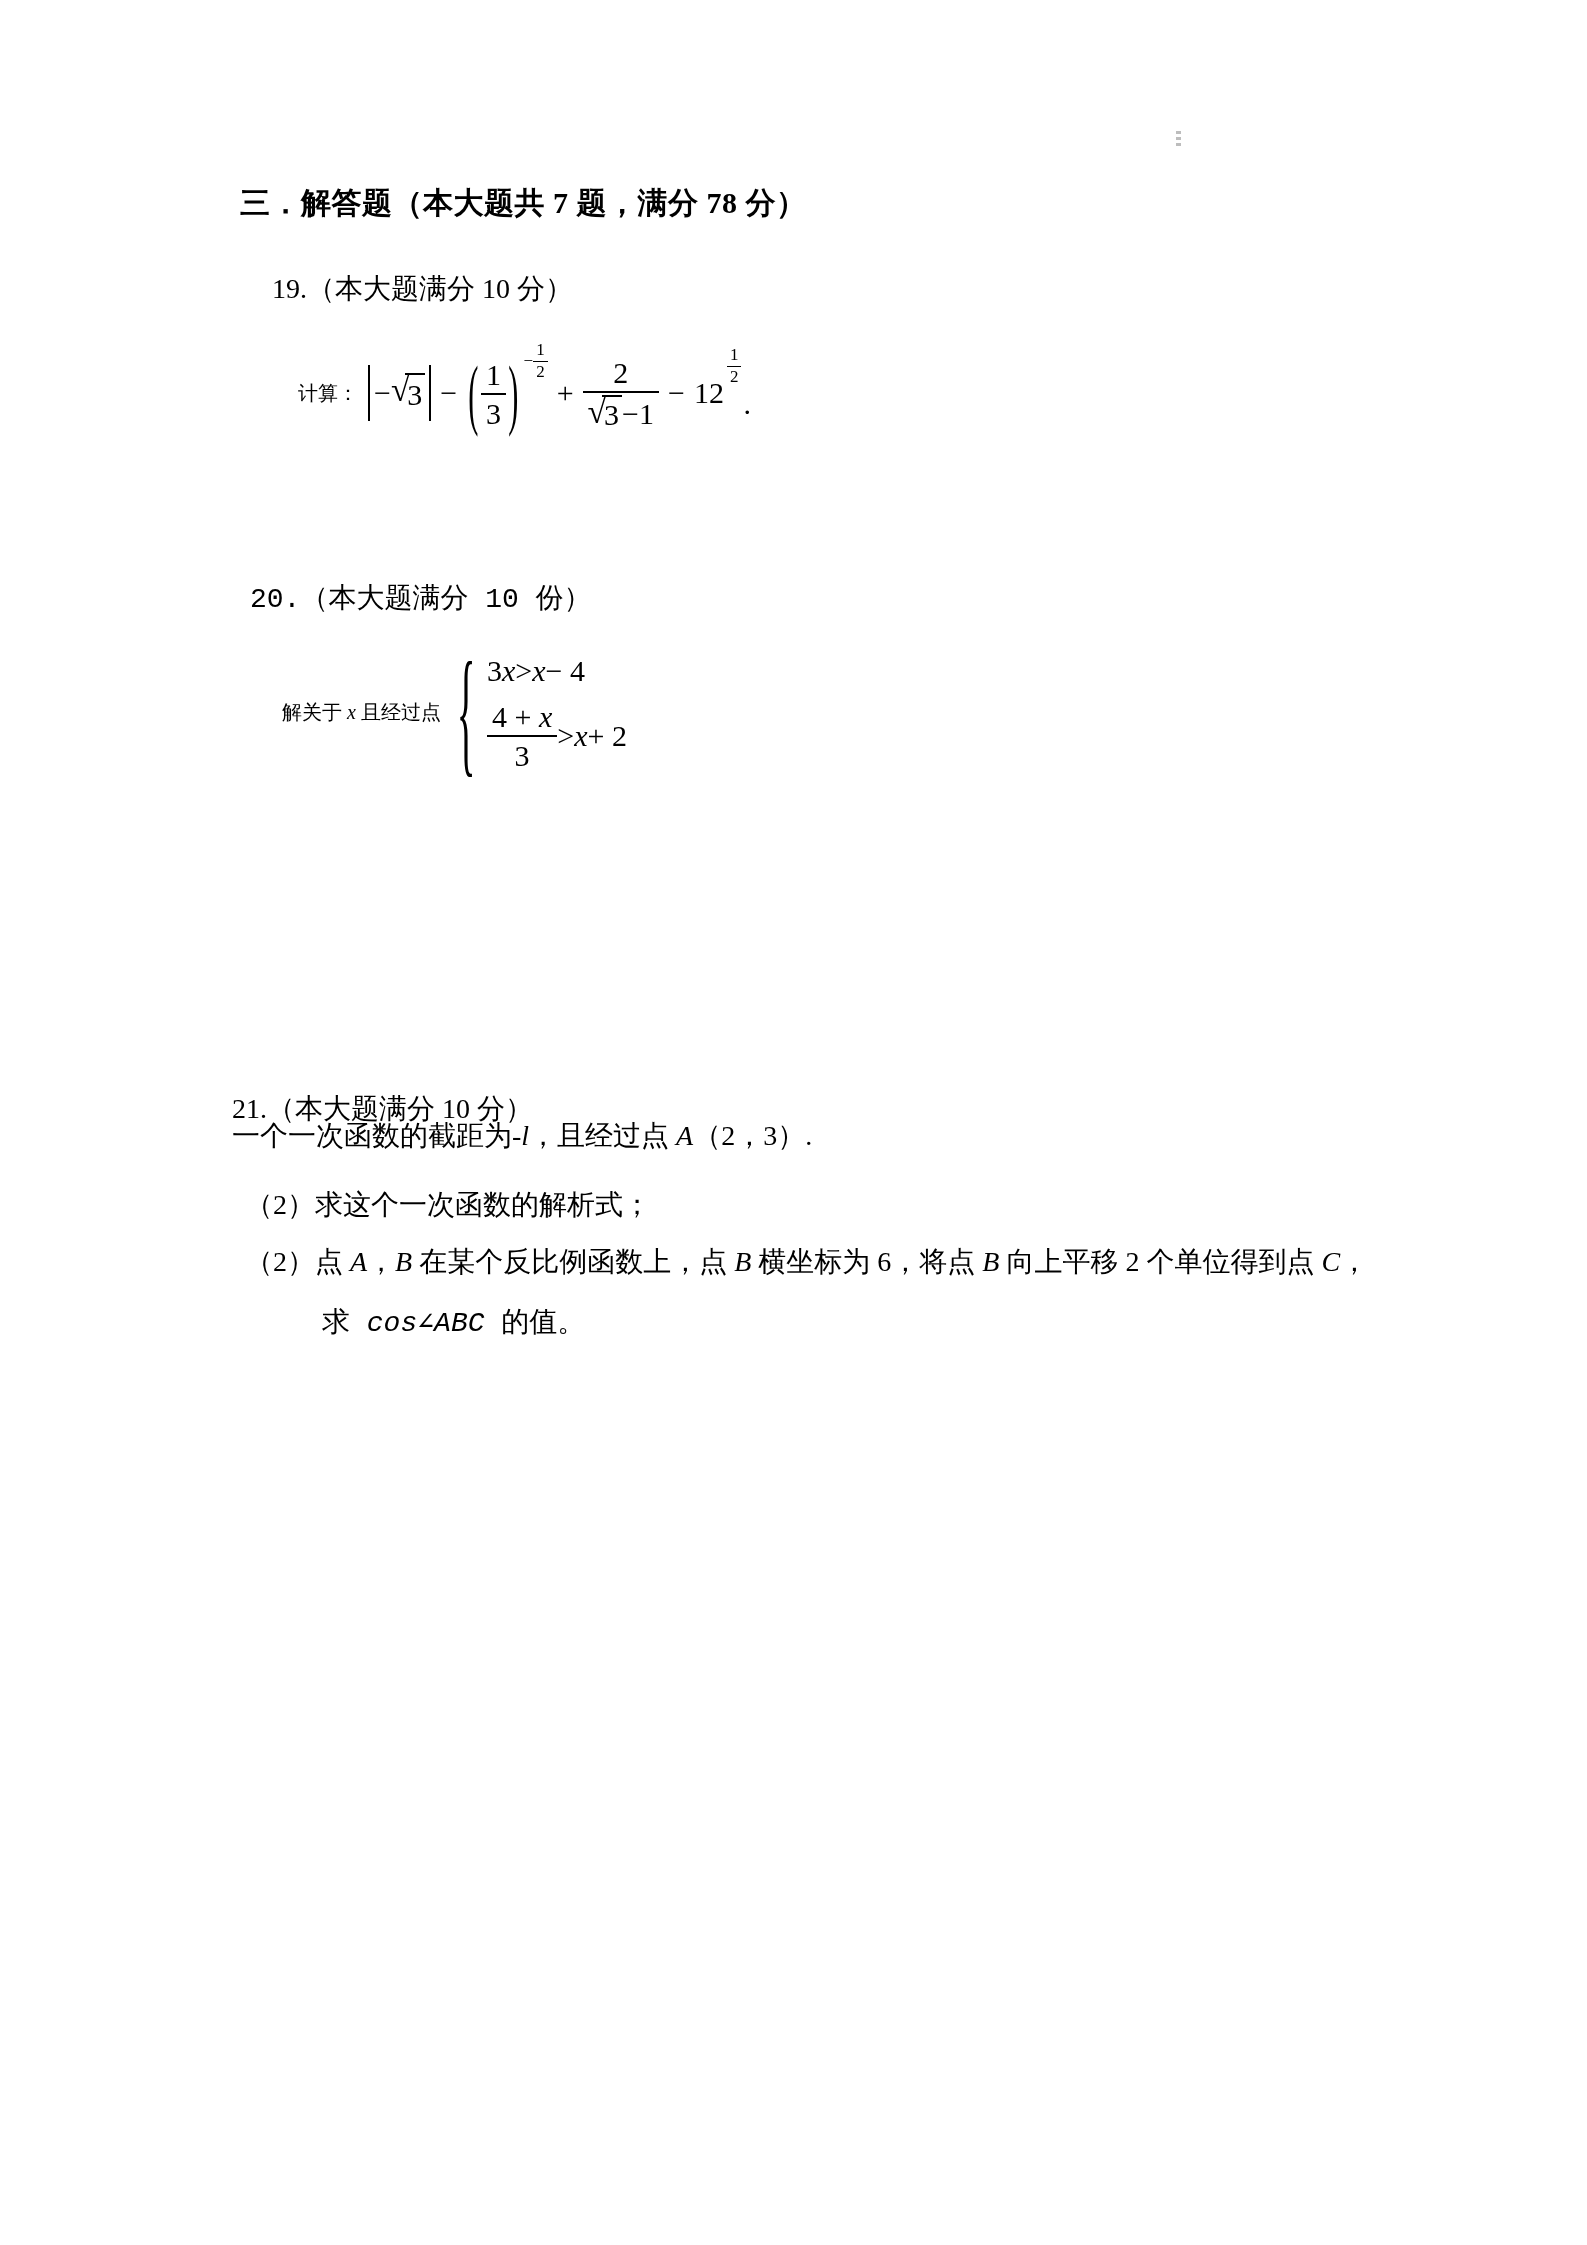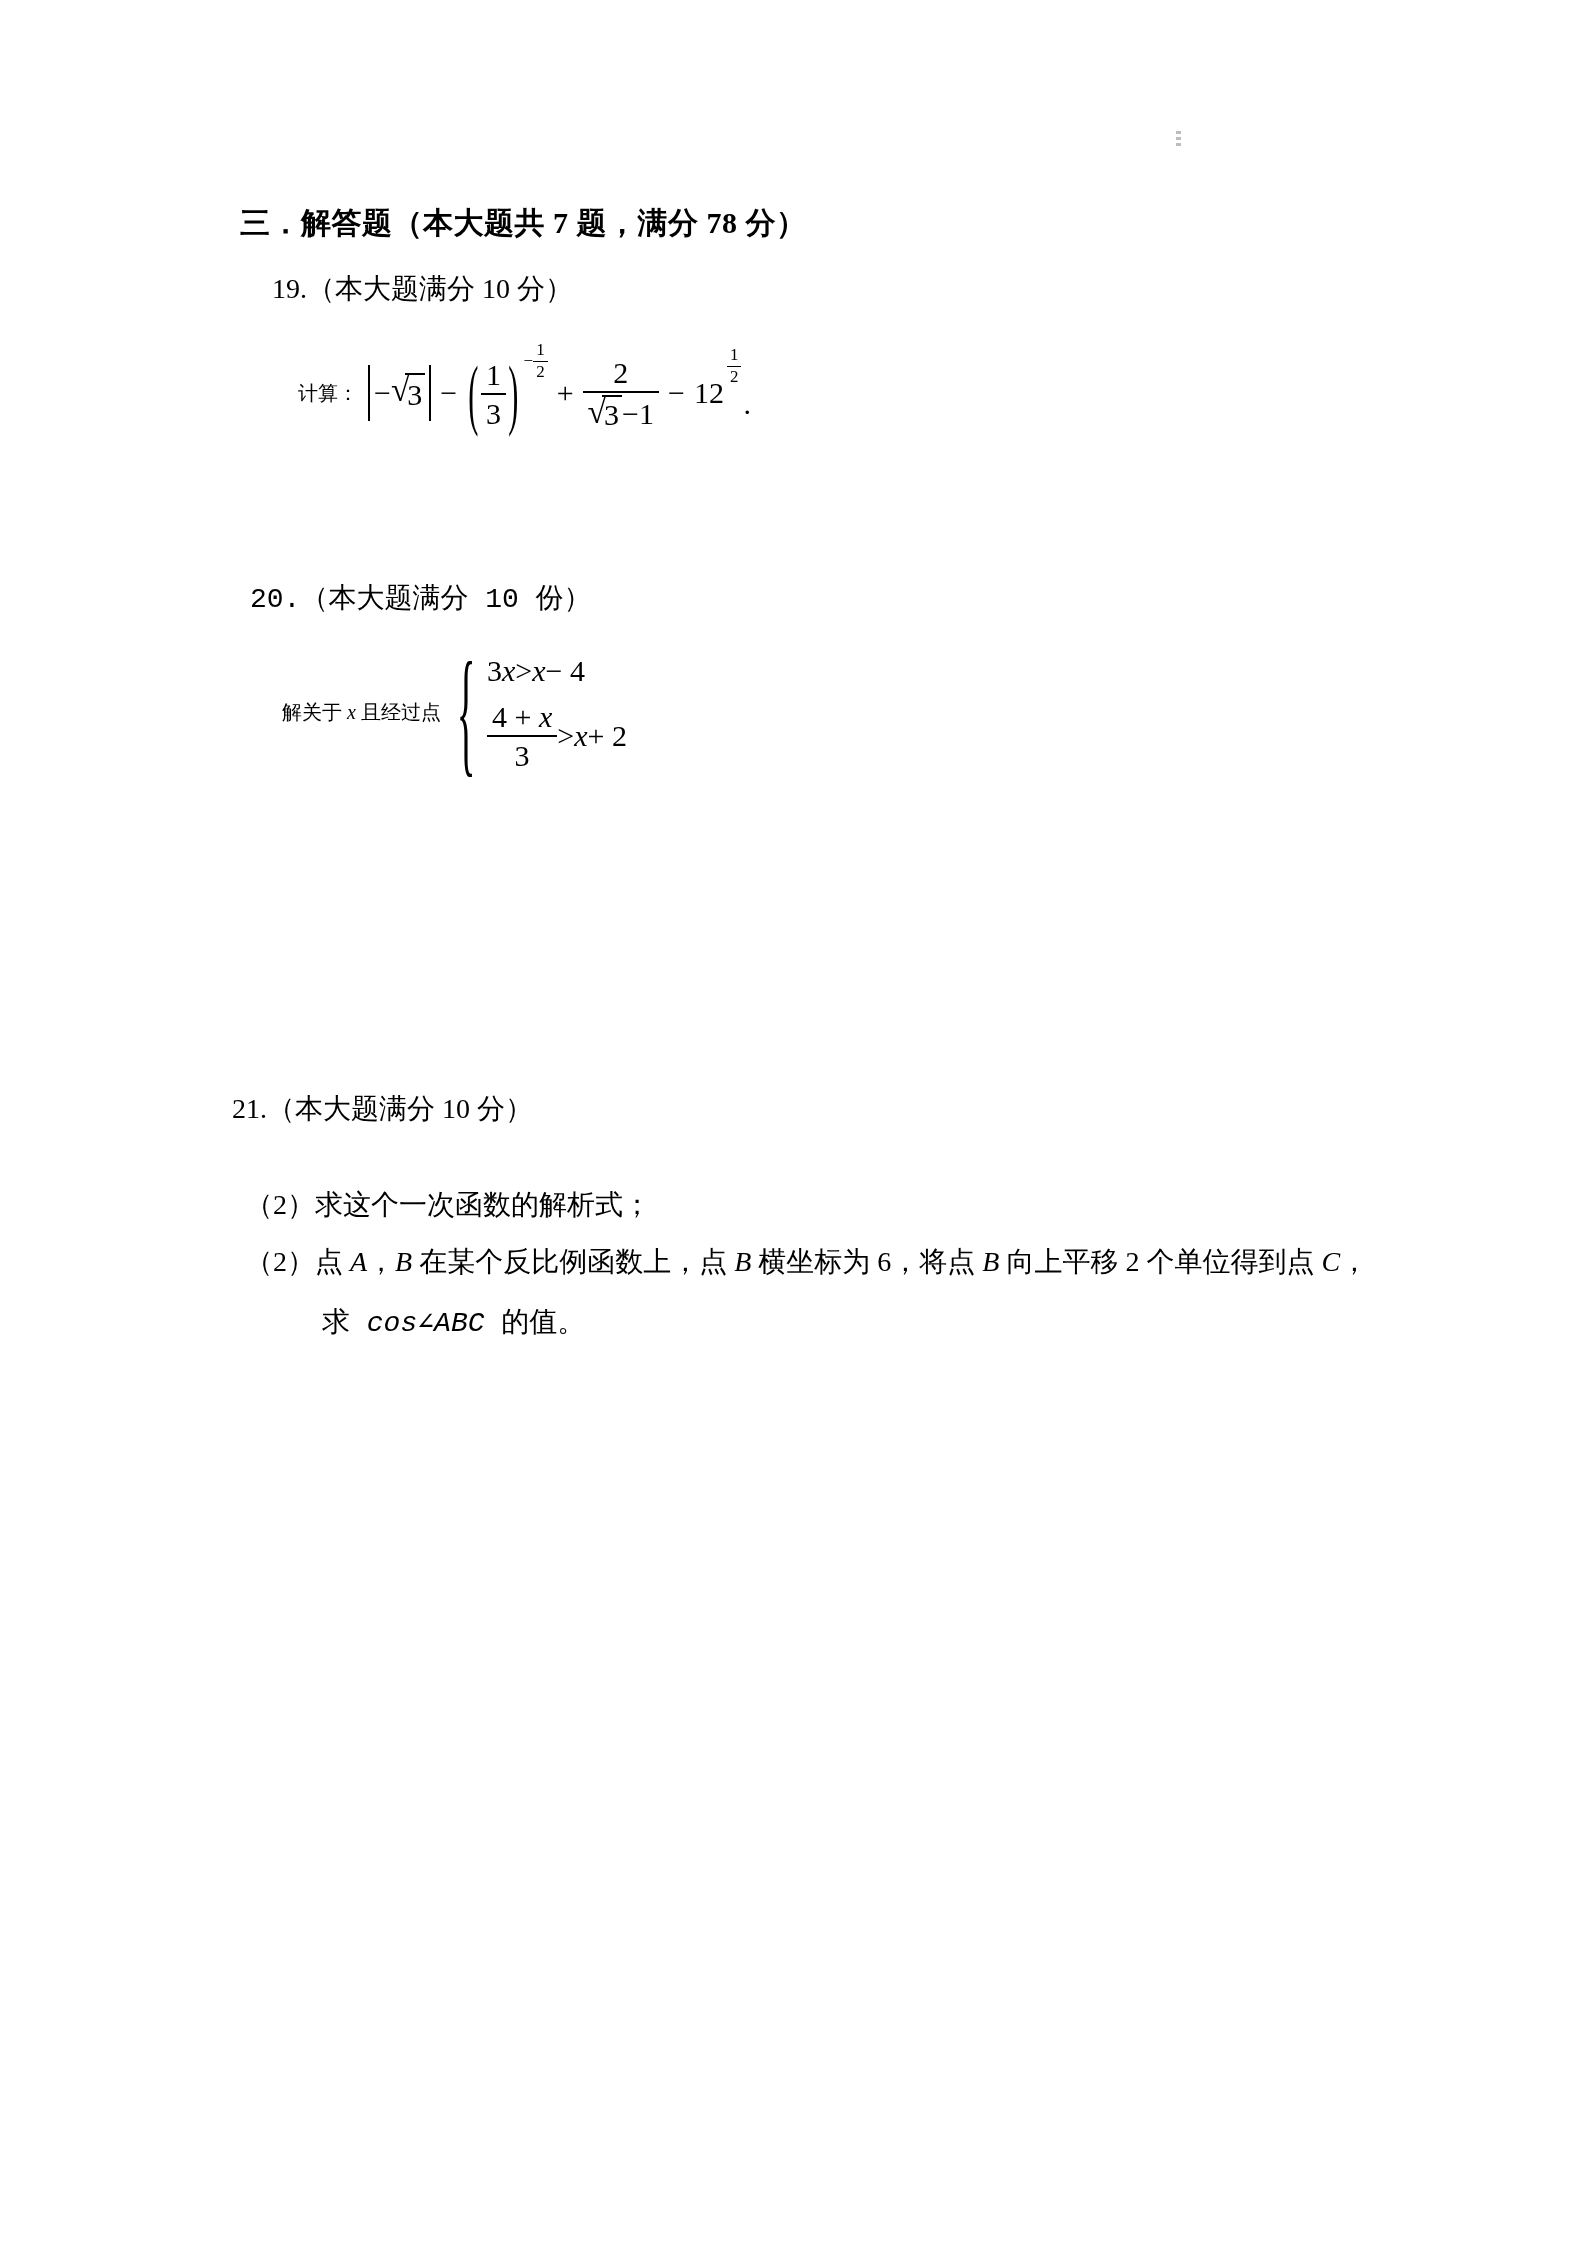--- a/index.html
+++ b/index.html
@@ -39,21 +39,21 @@
   .syslines { display:inline-flex; flex-direction:column; align-items:flex-start; gap:10px; }
   .sysrow { display:inline-flex; align-items:center; }
 </style>
 </head>
 <body>
 
 <div class="page">
 
   <div class="artifact"></div>
 
-  <div class="line title" style="left:240px; top:204px;">三．解答题（本大题共 7 题，满分 78 分）</div>
+  <div class="line title" style="left:240px; top:184px;">三．解答题（本大题共 7 题，满分 78 分）</div>
 
   <div class="line" style="left:232px; top:271px;margin-left:40px;">19.（本大题满分 10 分）</div>
 
   <div class="line mathline" style="left:298px; top:328px; height:130px;">
     <span class="cjklabel">计算：</span>
     <span class="mrow">
       <span class="abs">
         <span>−</span>
         <span class="sqrt">
             <span class="radical">√</span>
@@ -119,20 +119,21 @@
         </span>
         <span> &gt; </span>
           <i>x</i>
           <span> + 2</span>
       </span>
     </span>
   </div>
 
   <div class="line" style="left:232px; top:1059px;margin-top:32px;">21.（本大题满分 10 分）</div>
 
+  <div class="line" style="left:232px; top:1118px;"><span>一个一次函数的截距为-</span><i>l</i><span>，且经过点 </span><i>A</i><span>（2，3）.</span></div>
 
   <div class="line" style="left:245px; top:1187px;">（2）求这个一次函数的解析式；</div>
 
   <div class="line" style="left:245px; top:1244px;text-align:right;"><span>（2）点 </span><i>A</i><span>，</span><i>B</i><span> 在某个反比例函数上，点 </span><i>B</i><span> 横坐标为 6，将点 </span><i>B</i><span> 向上平移 2 个单位得到点 </span><i>C</i><span>，</span></div>
 
   <div class="line" style="left:322px; top:1306px;font-family:Liberation Mono, monospace;"><span>求 </span><i>cos</i><span>∠</span><i>ABC</i><span> 的值。</span></div>
 
 </div>
 
 </body></html>

